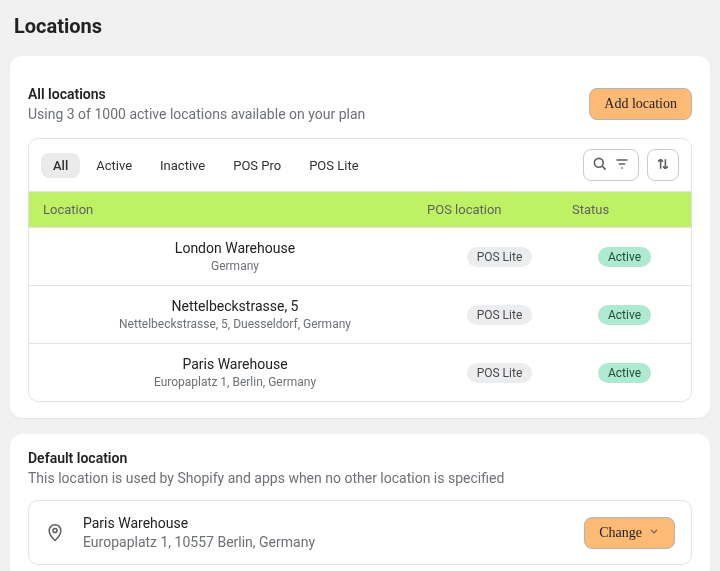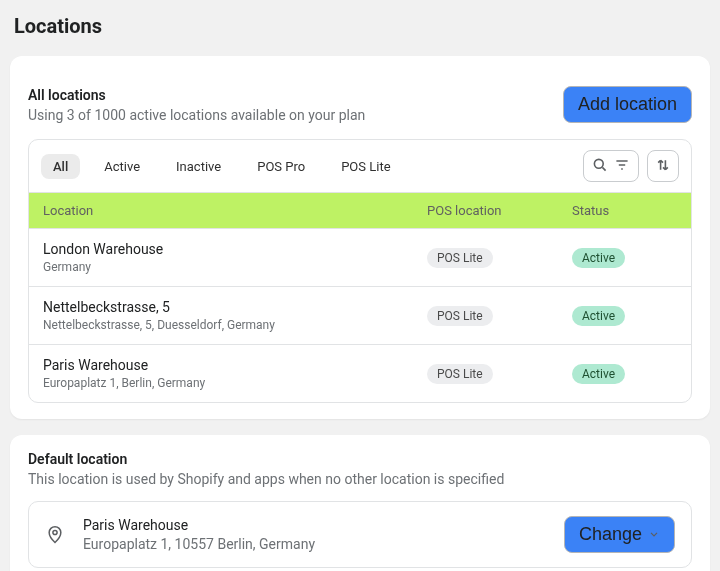--- a/index.html
+++ b/index.html
@@ -32,47 +32,48 @@
     .card-header-text h2 {
       font-size: 14px;
       font-weight: 600;
       margin-bottom: 4px;
     }
     .card-header-text p {
       color: #6d7175;
       font-size: 14px;
     }
     .btn-outline {
-      background: #3b82f6;
+      background: #fdba74;
       border: 1px solid #b5b5b5;
       border-radius: 8px;
       padding: 7px 14px;
-      font-size: 18px;
+      font-size: 14px;
       font-weight: 500;
       color: #202223;
       cursor: pointer;
       display: inline-flex;
       align-items: center;
       gap: 6px;
+      font-family: Liberation Serif, serif;
     }
     .table-wrap {
       border: 1px solid #e1e3e5;
       border-radius: 10px;
       overflow: hidden;
     }
     .tabs-row {
       display: flex;
       align-items: center;
       justify-content: space-between;
       border-bottom: 1px solid #e1e3e5;
       padding: 10px 12px;
     }
     .tabs {
       display: flex;
-      gap: 12px;
+      gap: 4px;
       align-items: center;
     }
     .tab {
       font-size: 13px;
       color: #303030;
       cursor: pointer;
       padding: 5px 12px;
       border-radius: 8px;
     }
     .tab.active {
@@ -105,20 +106,21 @@
       font-size: 13px;
       padding: 10px 14px;
       border-bottom: 1px solid #e1e3e5;
     }
     .col-loc { flex: 1; }
     .col-pos { width: 145px; }
     .col-status { width: 105px; }
     .row {
       padding: 12px 14px;
       border-bottom: 1px solid #e1e3e5;
+      text-align: center;
     }
     .row:last-child { border-bottom: none; }
     .row .name {
       font-size: 14px;
       color: #202223;
       margin-bottom: 3px;
     }
     .row .addr {
       font-size: 12px;
       color: #6d7175;

